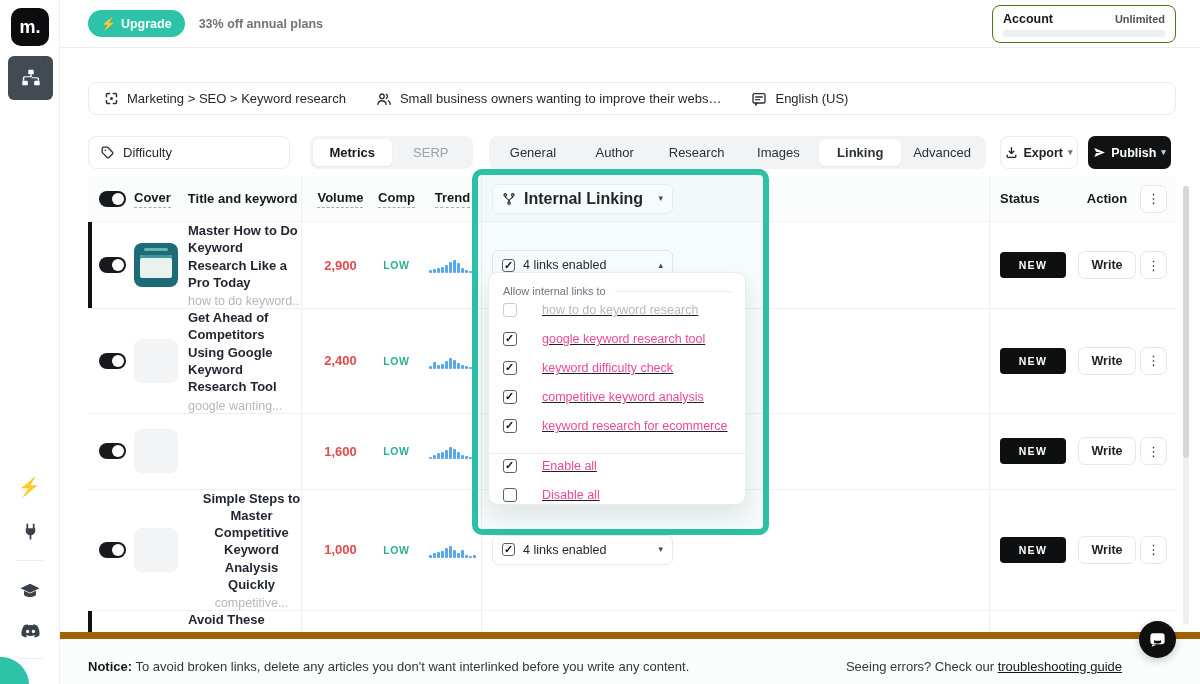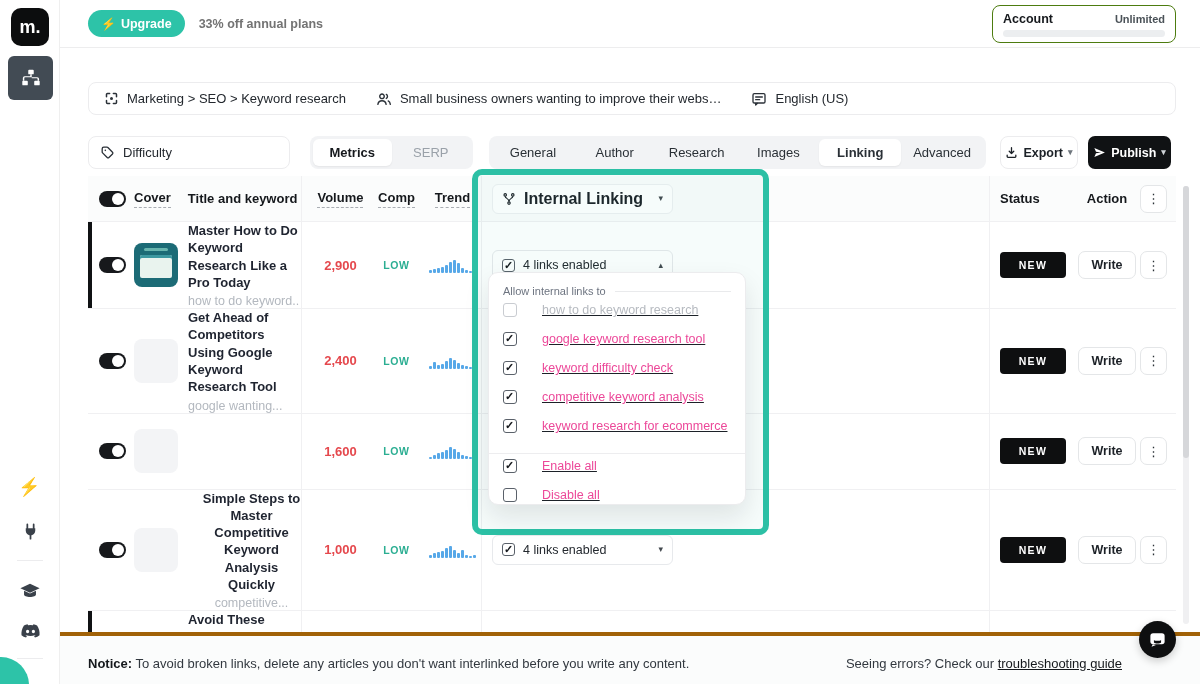--- a/index.html
+++ b/index.html
@@ -105,21 +105,21 @@
   .dropdown-panel { position:absolute; left:488px; top:272px; width:258px; height:233px; background:#fff; border:1px solid #ececee; border-radius:10px; box-shadow:0 12px 26px rgba(20,24,30,.10); z-index:20; padding:10px 0 4px; }
   .dd-header { display:flex; align-items:center; padding:2px 14px 6px; }
   .dd-header .txt { font-size:11px; color:#6d7480; white-space:nowrap; }
   .dd-header .line { flex:1; height:1px; background:#e9eaec; margin-left:9px; }
   .dd-item { display:flex; align-items:flex-start; gap:25px; height:29px; padding:0 14px; cursor:pointer;text-decoration:underline; }
   .dd-item .lbl { font-size:12.5px; color:#ec4899; }
   .dd-item.muted .lbl { color:#b6bac0; }
   .dd-div { height:1px; background:#ededef; margin:5px 0; }
 
   
-  .footer-strip { position:absolute; left:60px; top:632px; width:1140px; height:52px; background:#fbfcfc; border-top:4px solid #a16207; z-index:3; }
+  .footer-strip { position:absolute; left:60px; top:632px; width:1140px; height:52px; background:#fbfcfc; border-top:7px solid #a16207; z-index:3; }
   .notice { position:absolute; left:28px; top:20px; font-size:13px; color:#32383f; }
   .notice b { color:#15181c; }
   .help { position:absolute; right:78px; top:20px; font-size:13px; color:#32383f; white-space:nowrap; }
   .help a { color:#15181c; text-decoration:underline; cursor:pointer; }
   .chat-fab { position:absolute; left:1139px; top:621px; width:37px; height:37px; background:#0e0f10; border-radius:50%; z-index:30; display:flex; align-items:center; justify-content:center; cursor:pointer; box-shadow:0 3px 8px rgba(0,0,0,.2); }
   .teal-arc { position:absolute; left:-27px; top:657px; width:56px; height:56px; border-radius:50%; background:#2dc3a8; z-index:7; }
 
   
   .scroll-track { position:absolute; left:1183px; top:186px; width:6px; height:438px; background:#f0f0f2; border-radius:3px; z-index:4; }
   .scroll-thumb { position:absolute; left:0; top:0; width:6px; height:272px; background:#d6d7da; border-radius:3px; cursor:grab; }

